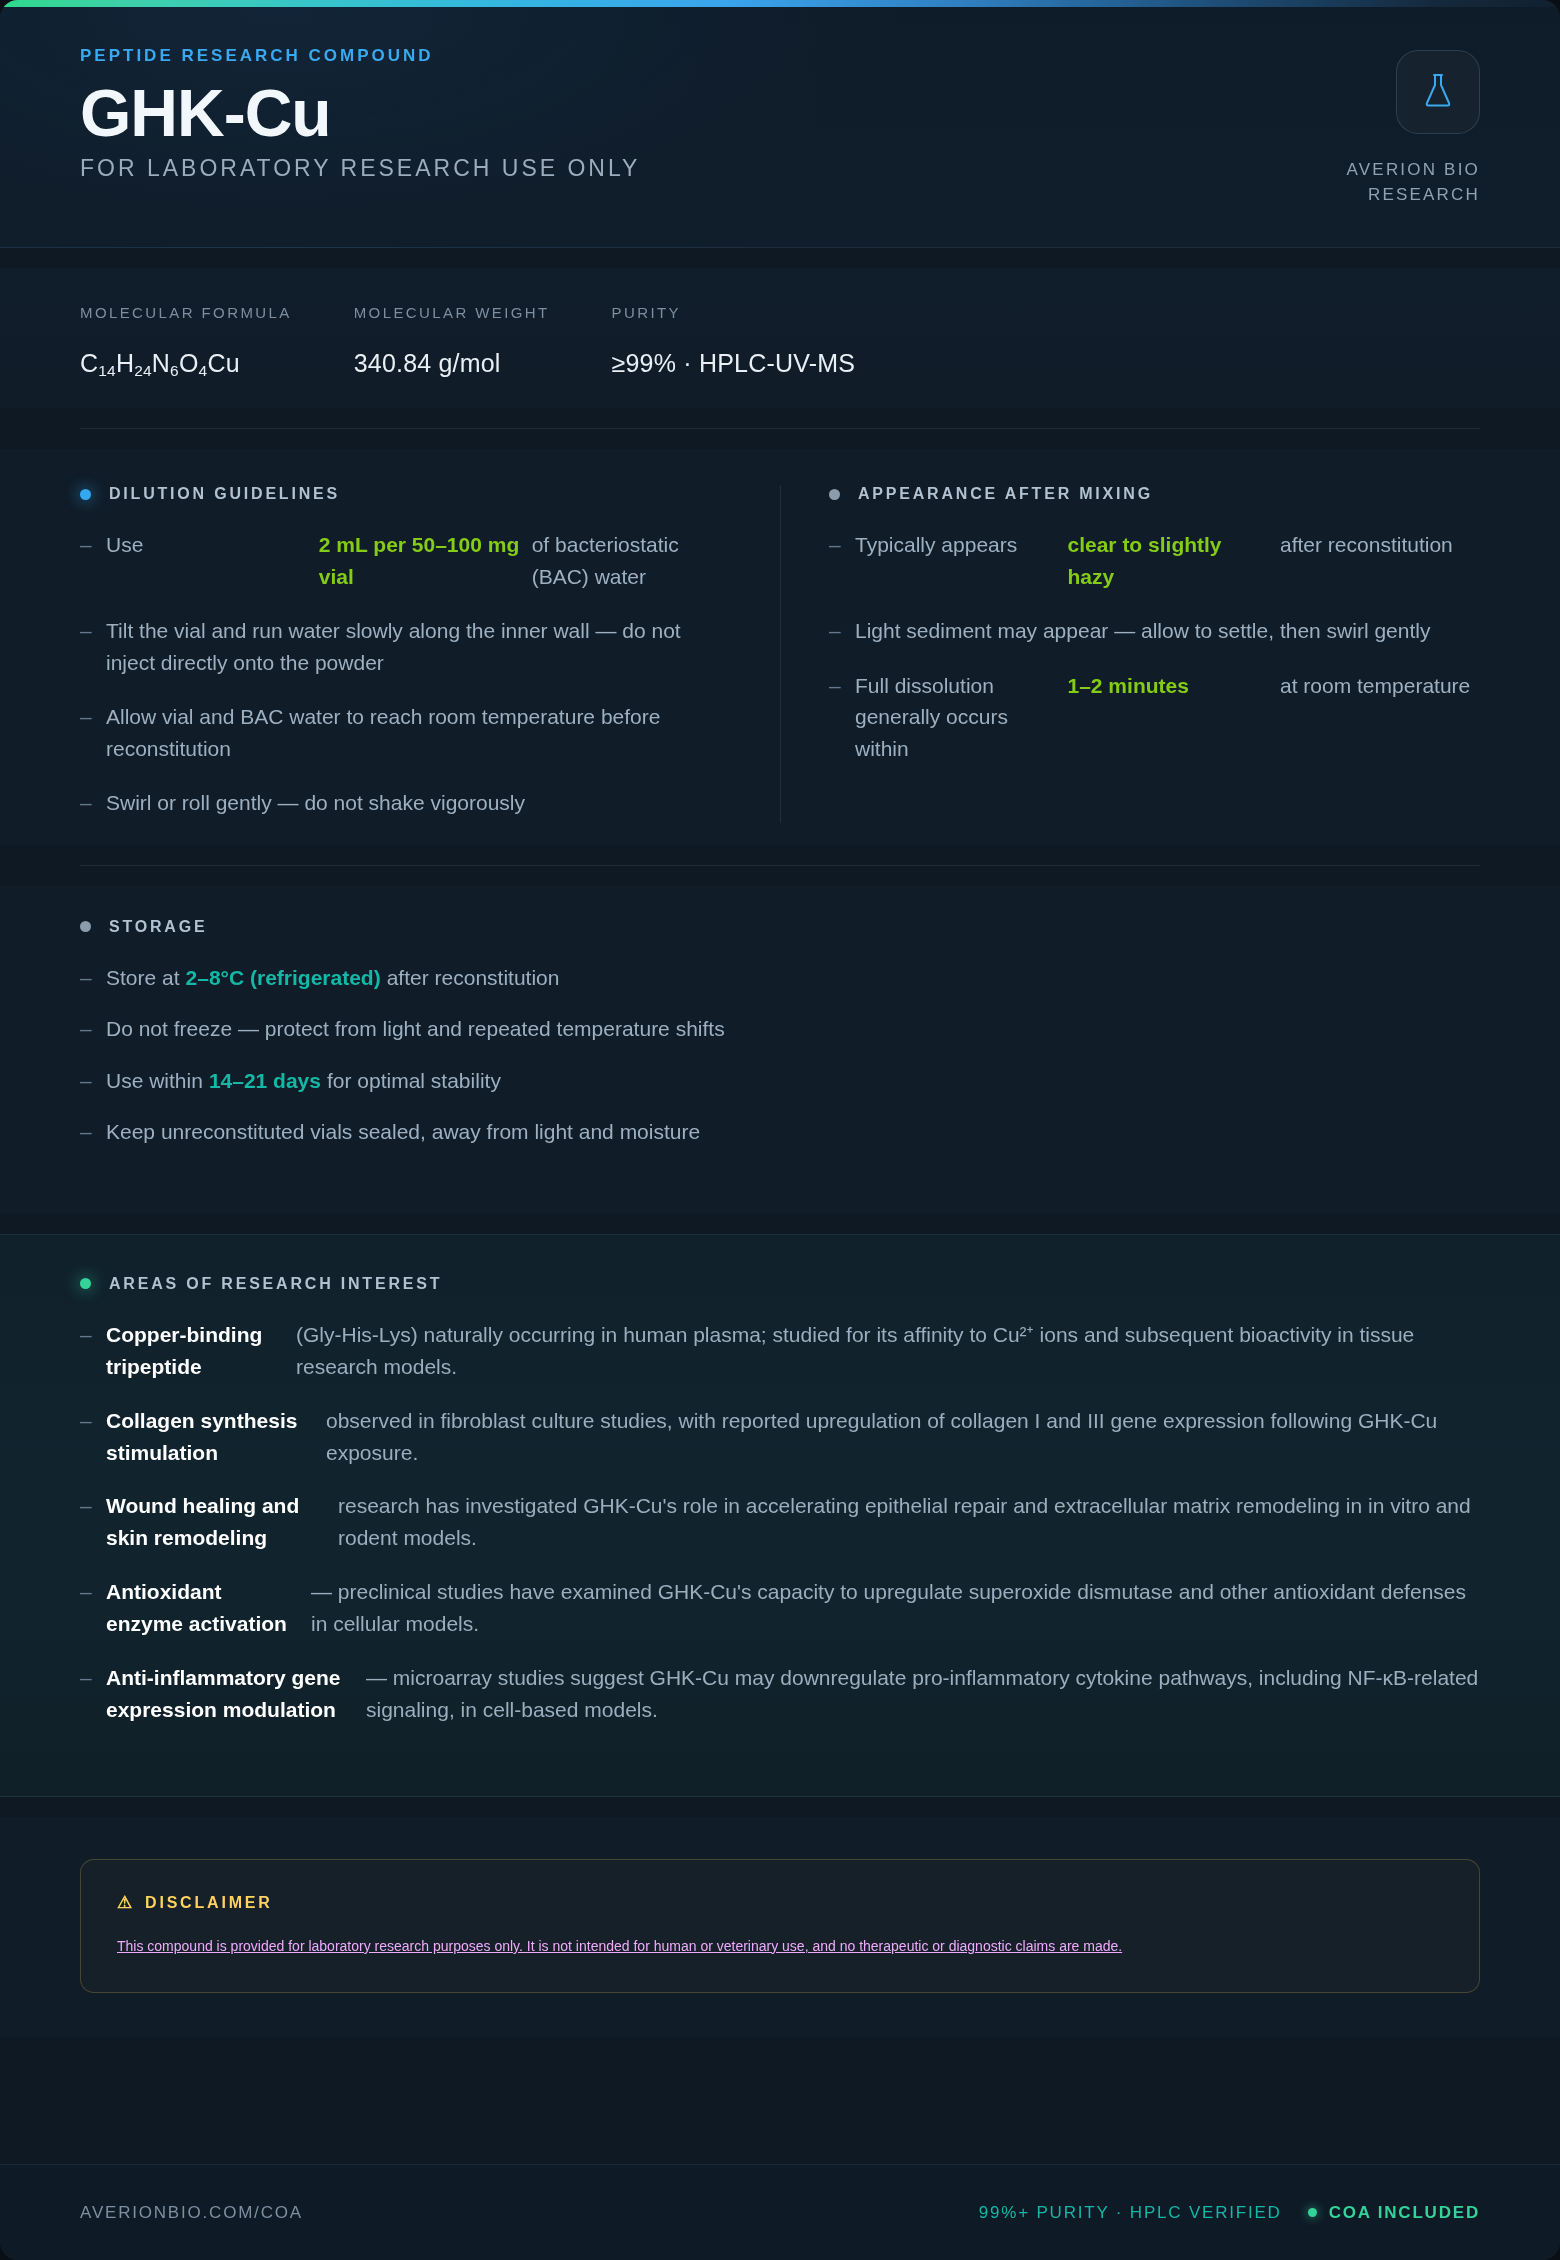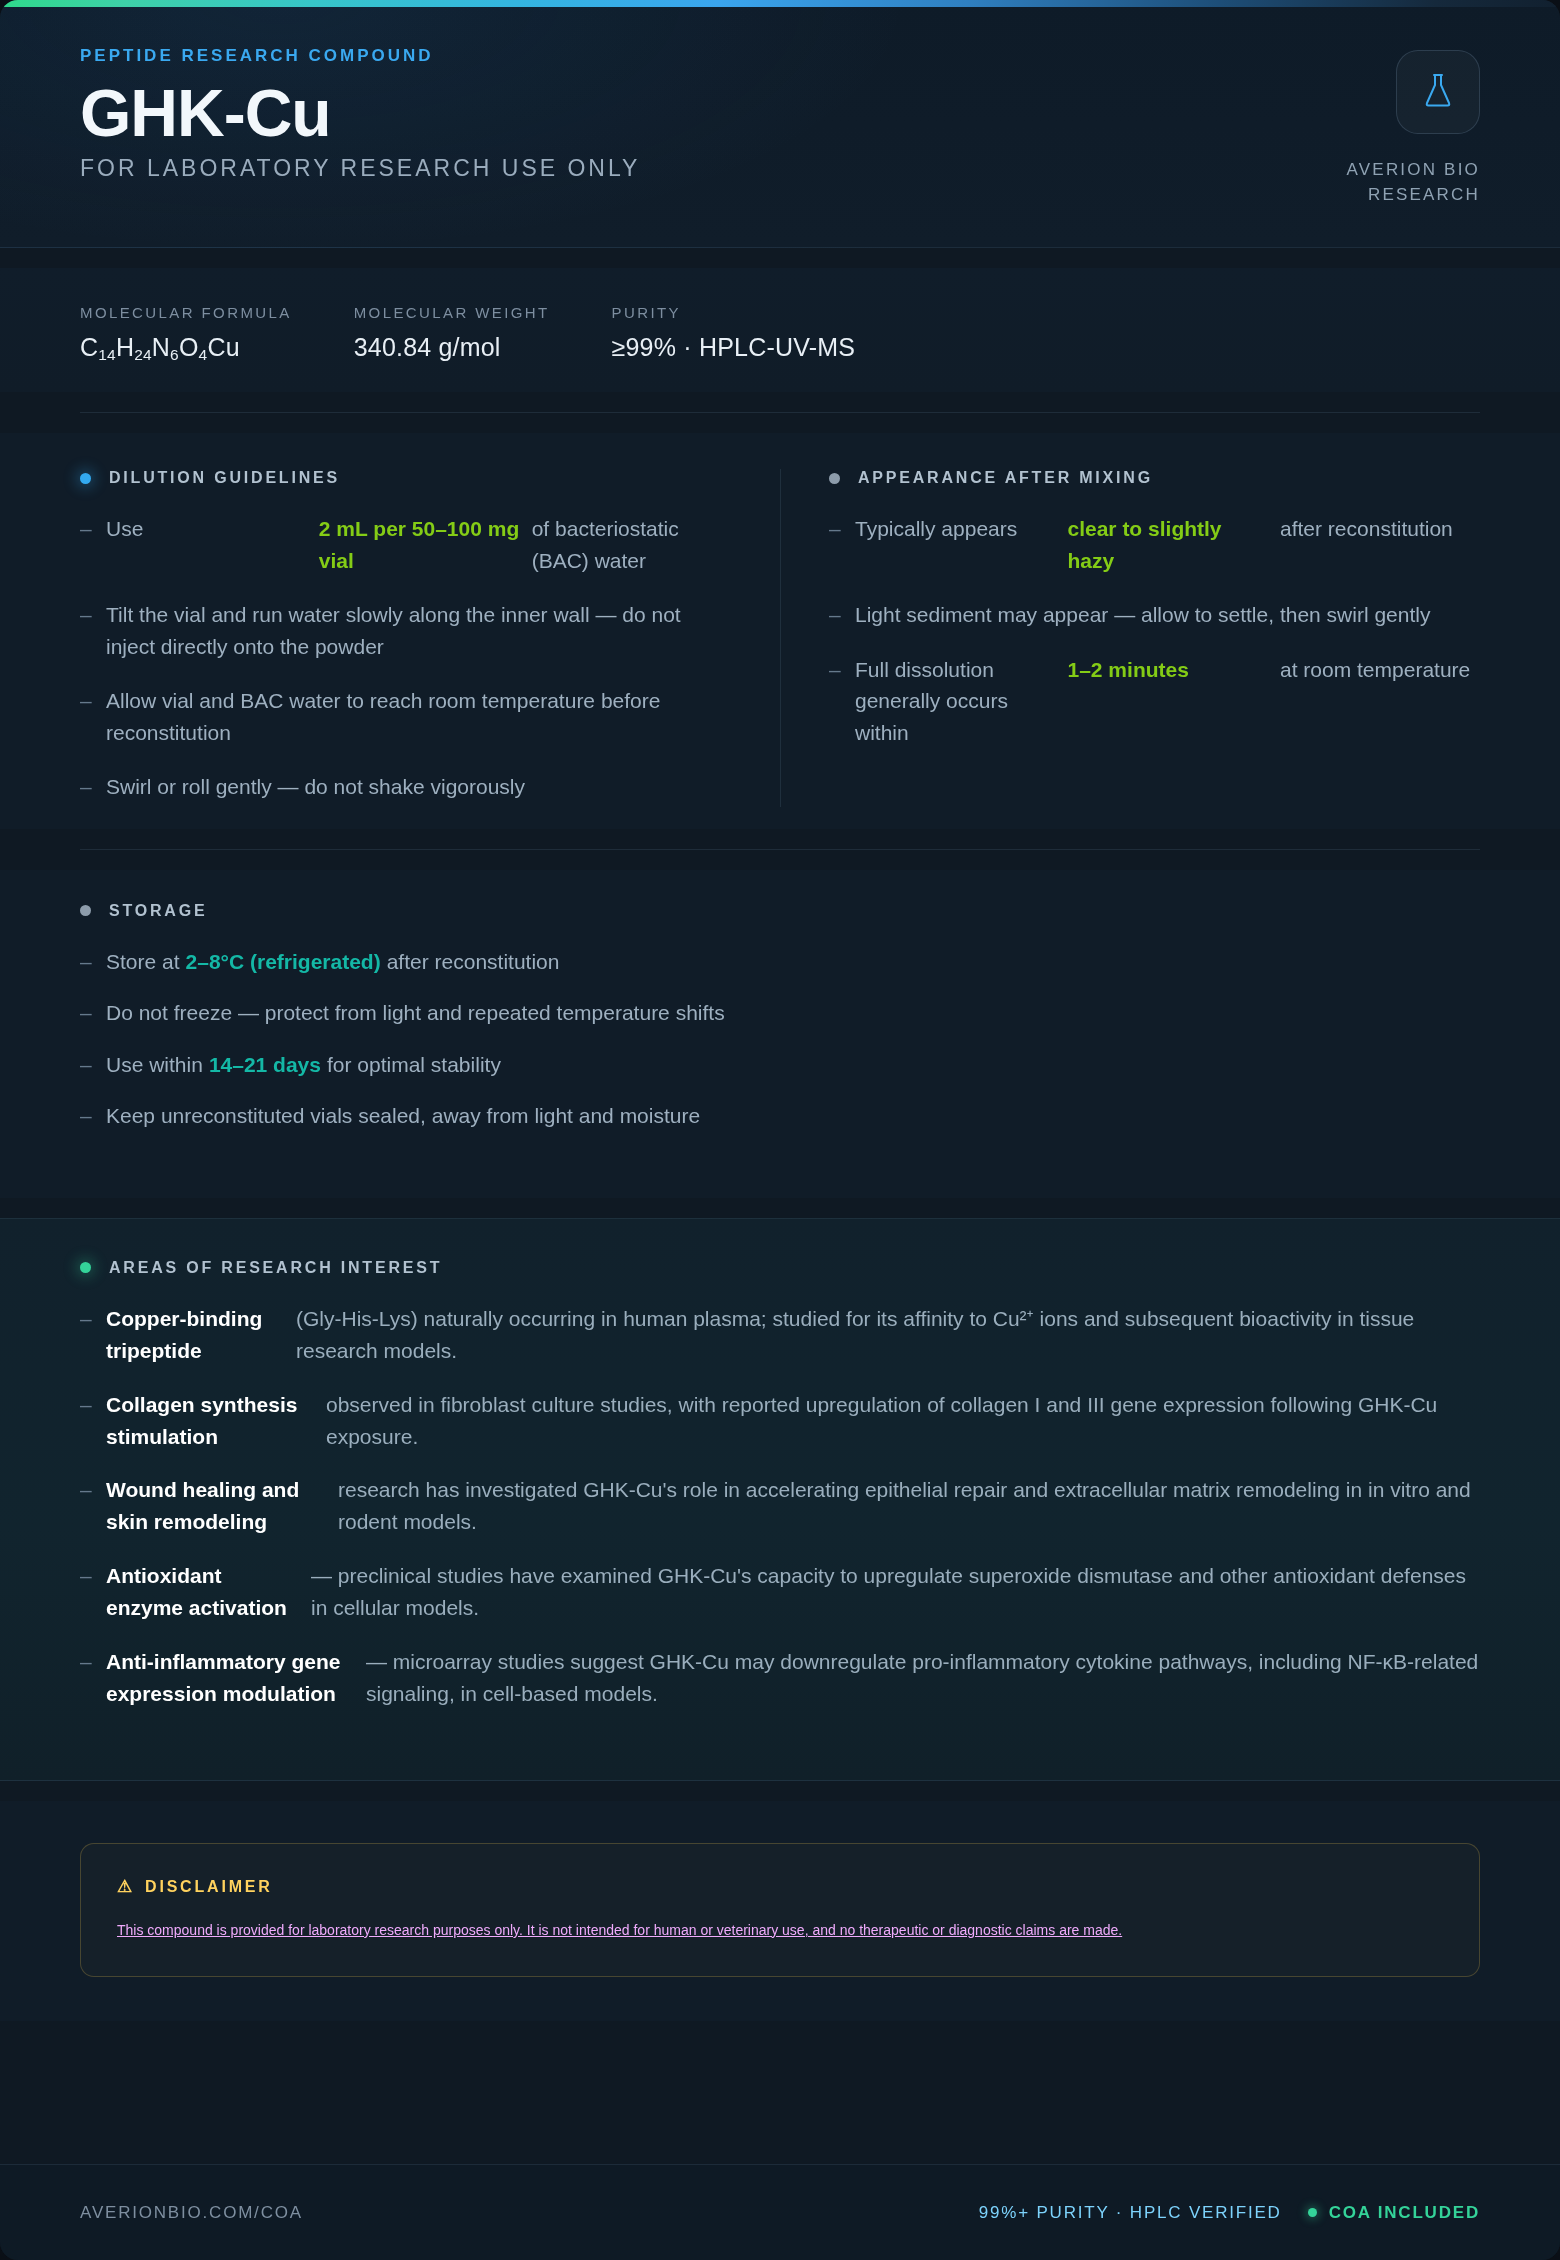--- a/index.html
+++ b/index.html
@@ -119,21 +119,21 @@
     display: flex;
     padding: 36px 80px 30px 80px;
     background: linear-gradient(180deg, #101d2a 0%, #101c28 100%);
   }
   .spec { margin-right: 62px; }
   .spec-label {
     font-size: 15px;
     letter-spacing: 2.4px;
     color: #7d8ea0;
     text-transform: uppercase;
-    margin-bottom: 12px;
+    margin-bottom: 28px;
   }
   .spec-value {
     font-size: 25px;
     color: #e8eff5;
     font-weight: 400;
     letter-spacing: 0.2px;
   }
   .spec-value sub {
     font-size: 0.62em;
     vertical-align: baseline;
@@ -283,21 +283,21 @@
     color: #7e8fa0;
     text-transform: uppercase;
   }
   .f-right {
     display: flex;
     align-items: center;
     font-size: 17px;
     letter-spacing: 1.8px;
     text-transform: uppercase;
   }
-  .f-purity { color: #7dd3fc; }
+  .f-purity { color: #14b8a6; }
   .f-sep { width: 26px; }
   .f-coa {
     color: #34d399;
     font-weight: 700;
     display: flex;
     align-items: center;
   }
   .f-coa .pip {
     width: 9px; height: 9px; border-radius: 50%;
     background: #34d399;

